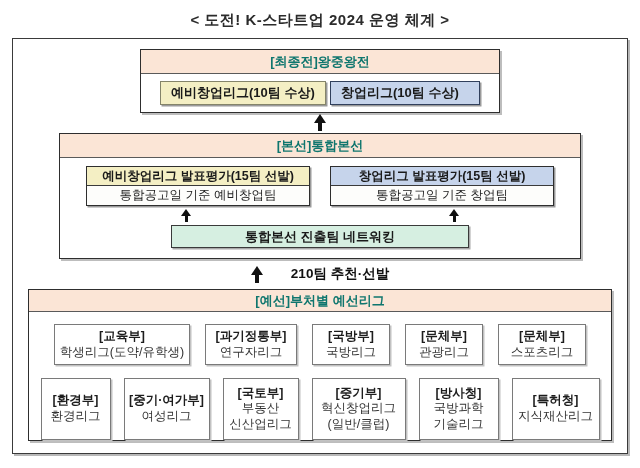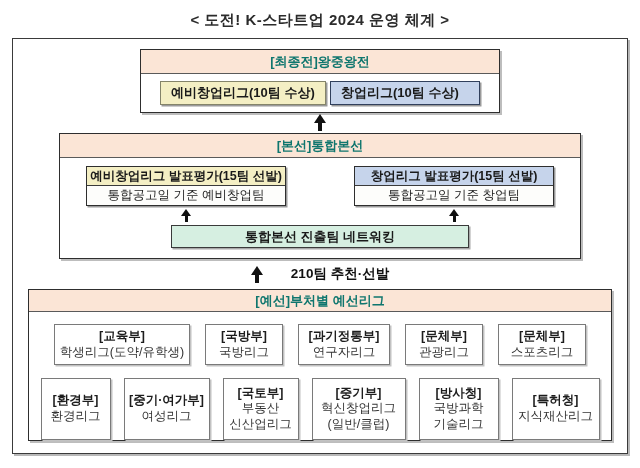--- a/index.html
+++ b/index.html
@@ -28,21 +28,21 @@
   .arr .stem { width:4px; height:8px; background:#111; }
   .arr.small .head { border-left-width:5px; border-right-width:5px; border-bottom-width:7px; }
   .arr.small .stem { width:3px; height:6px; }
   .arrow-row { text-align:center; height:18px; line-height:0; padding-top:1px; }
 
   
   .main { width:522px; margin:2px auto 0; }
   .main .sechead { height:24px; line-height:24px; }
   .main-body { padding:8px 26px 10px; }
   .eval-row { display:flex; justify-content:space-between; }
-  .evalbox { width:200px; border:1.2px solid #2e2e2e; box-shadow:1.5px 1.5px 0 #9a9a9a; background:#bef264; }
+  .evalbox { width:224px; border:1.2px solid #2e2e2e; box-shadow:1.5px 1.5px 0 #9a9a9a; background:#bef264; }
   .evalbox .ehead { height:19px; line-height:18px; text-align:center; font-weight:bold; font-size:12.5px; border-bottom:1px solid #3a3a3a; }
   .evalbox .ehead.yellow { background:#F4EFC4; }
   .evalbox .ehead.blue { background:#C6D4EB; }
   .evalbox .esub { height:19px; line-height:18px; text-align:center; font-size:12.5px; color:#222; background:#fdfdfb; }
   .eval-arrows { display:flex; justify-content:space-between; margin-top:3px; height:14px; line-height:0; }
   .eval-arrows .cell { width:200px; text-align:center; }
   .network { width:298px; margin:2px auto 0; height:23px; line-height:21px; text-align:center; font-weight:bold; font-size:13px; background:#D6EFE1; border:1.2px solid #3a3a3a; box-shadow:1.5px 1.5px 0 #a8a8a8; }
 
   
   .selection { display:flex; align-items:center; justify-content:center; height:26px; gap:28px; margin-top:2px; }
@@ -125,27 +125,27 @@
     </div>
 
     <div class="secbox prelim">
       <div class="sechead">[예선]부처별 예선리그</div>
 
       <div class="mrow mrow1">
         <div class="mbox w120">
           <div class="ministry">[교육부]</div>
           <div class="league">학생리그(도약/유학생)</div>
         </div>
+        <div class="mbox w92">
+          <div class="ministry">[과기정통부]</div>
+          <div class="league">연구자리그</div>
+        </div>
         <div class="mbox w78">
           <div class="ministry">[국방부]</div>
           <div class="league">국방리그</div>
-        </div>
-        <div class="mbox w92">
-          <div class="ministry">[과기정통부]</div>
-          <div class="league">연구자리그</div>
         </div>
         <div class="mbox w78">
           <div class="ministry">[문체부]</div>
           <div class="league">관광리그</div>
         </div>
         <div class="mbox w88">
           <div class="ministry">[문체부]</div>
           <div class="league">스포츠리그</div>
         </div>
       </div>

